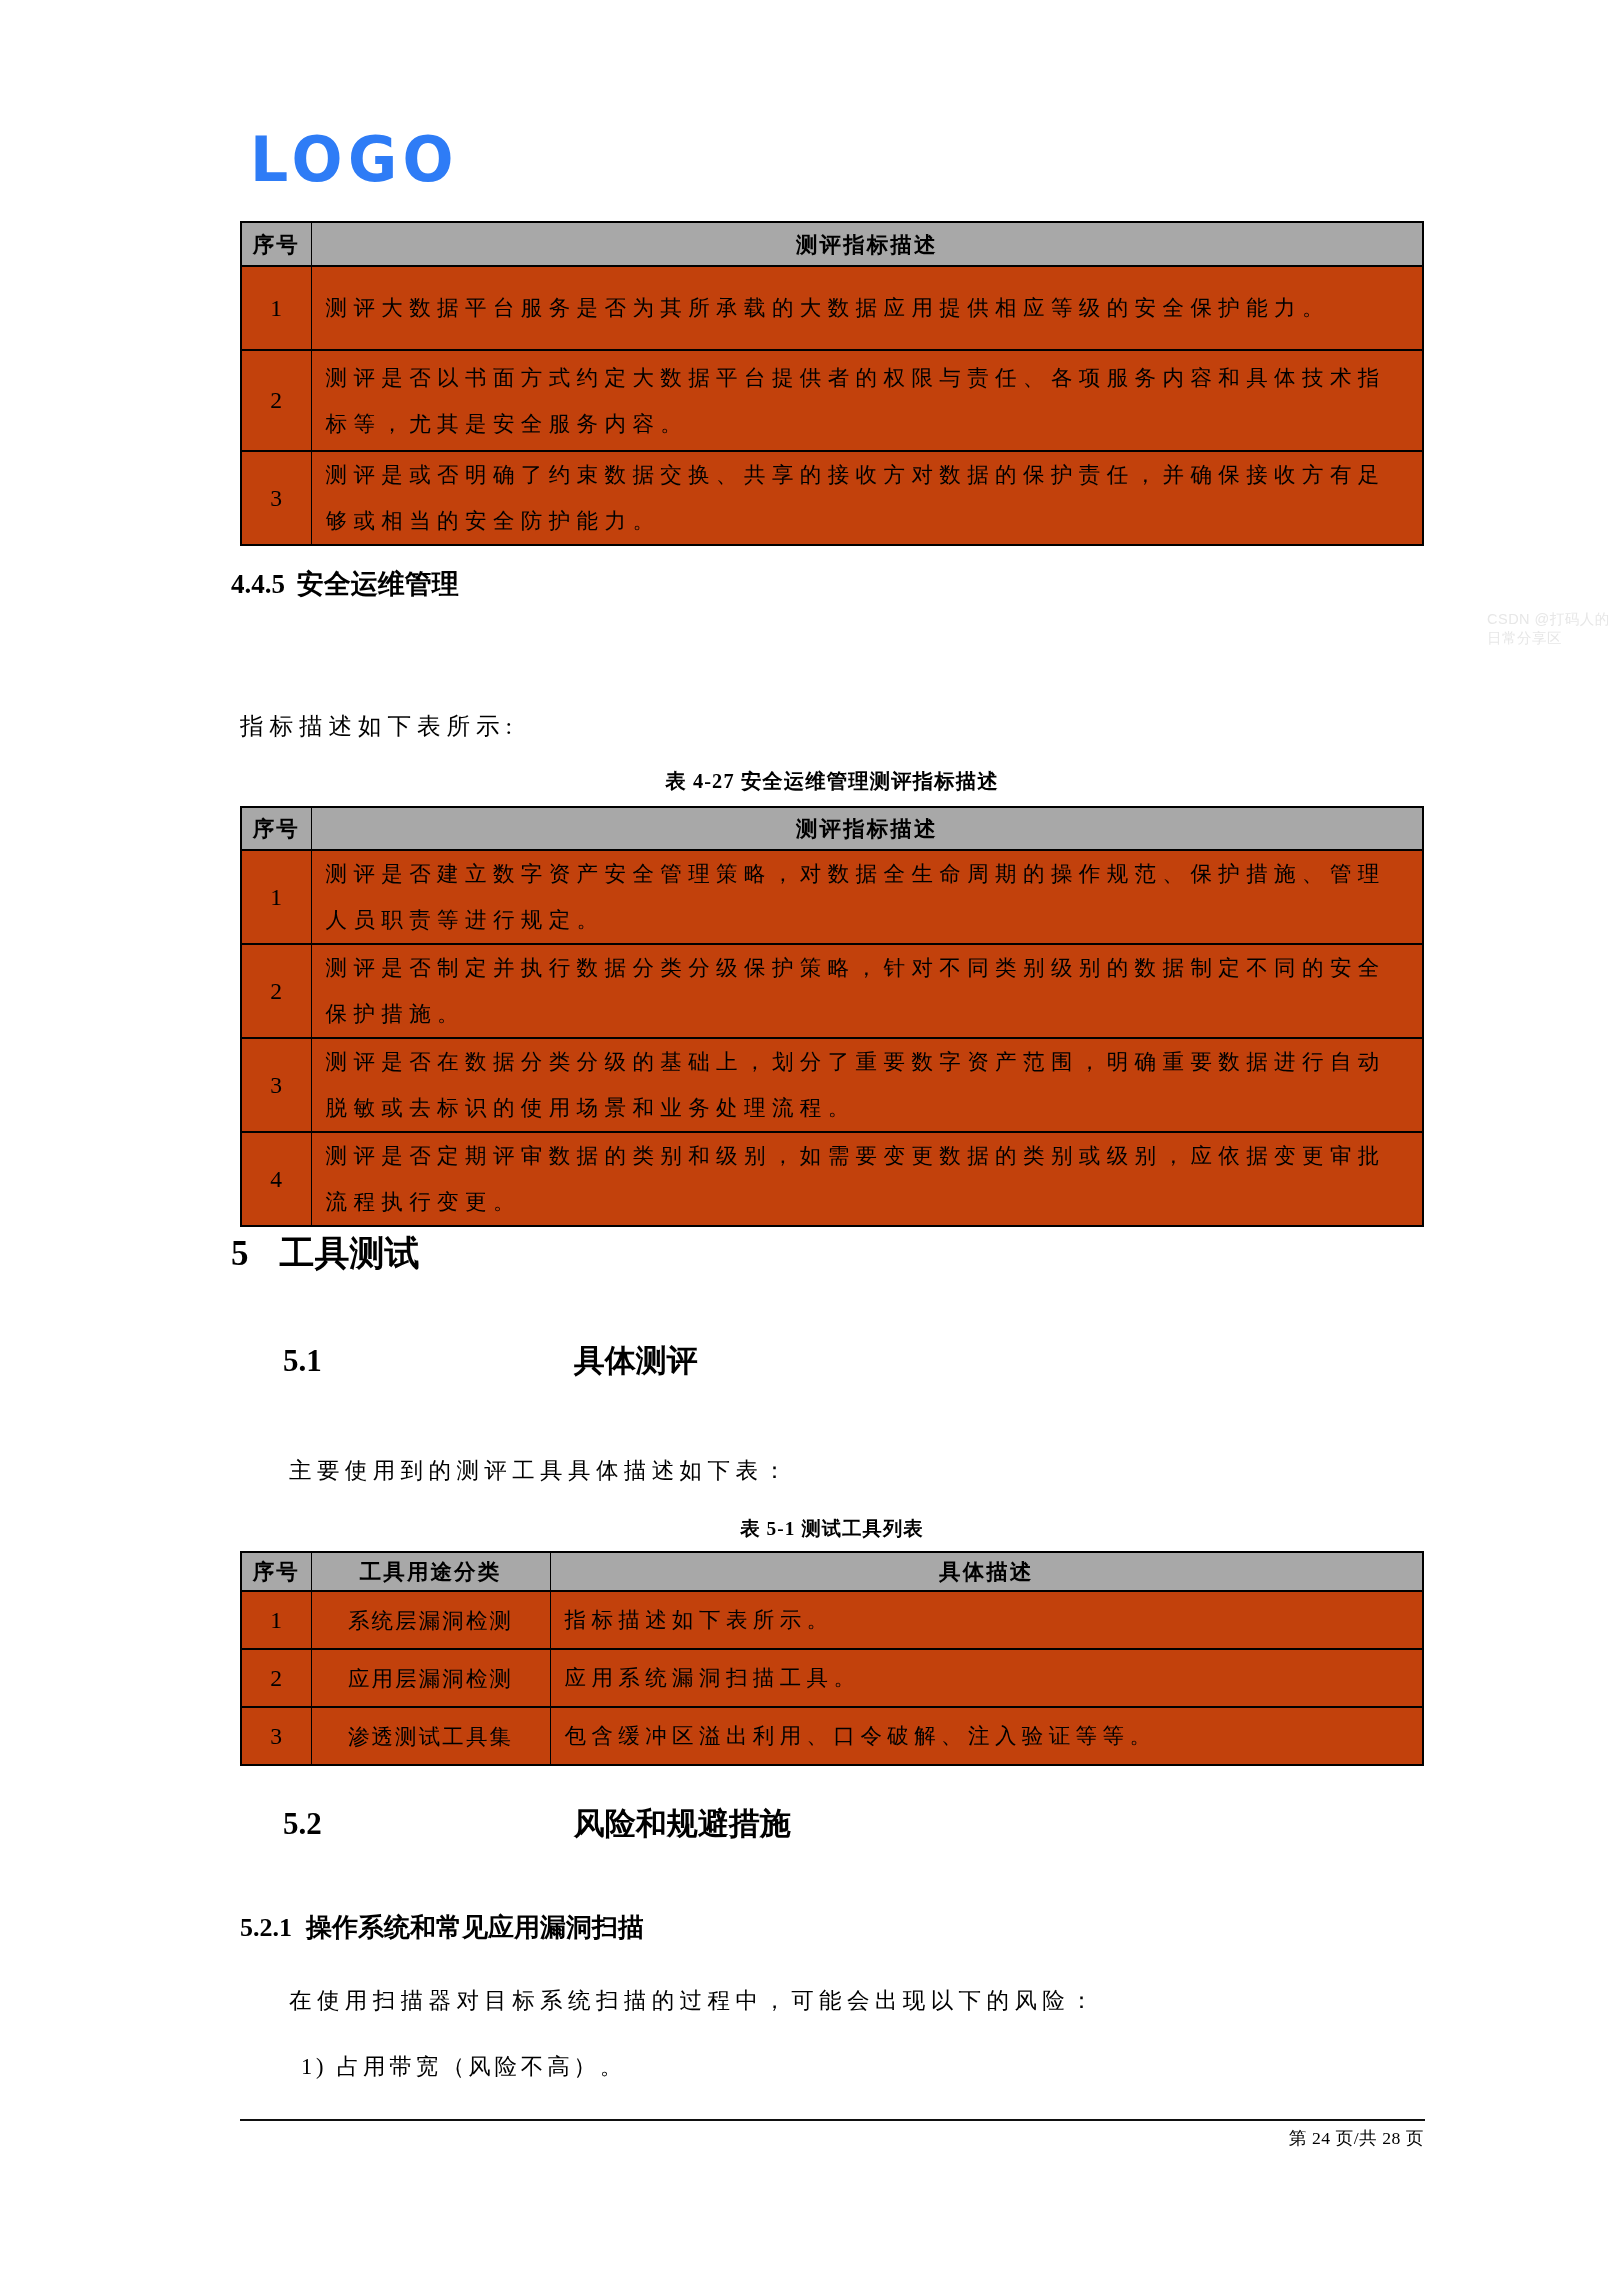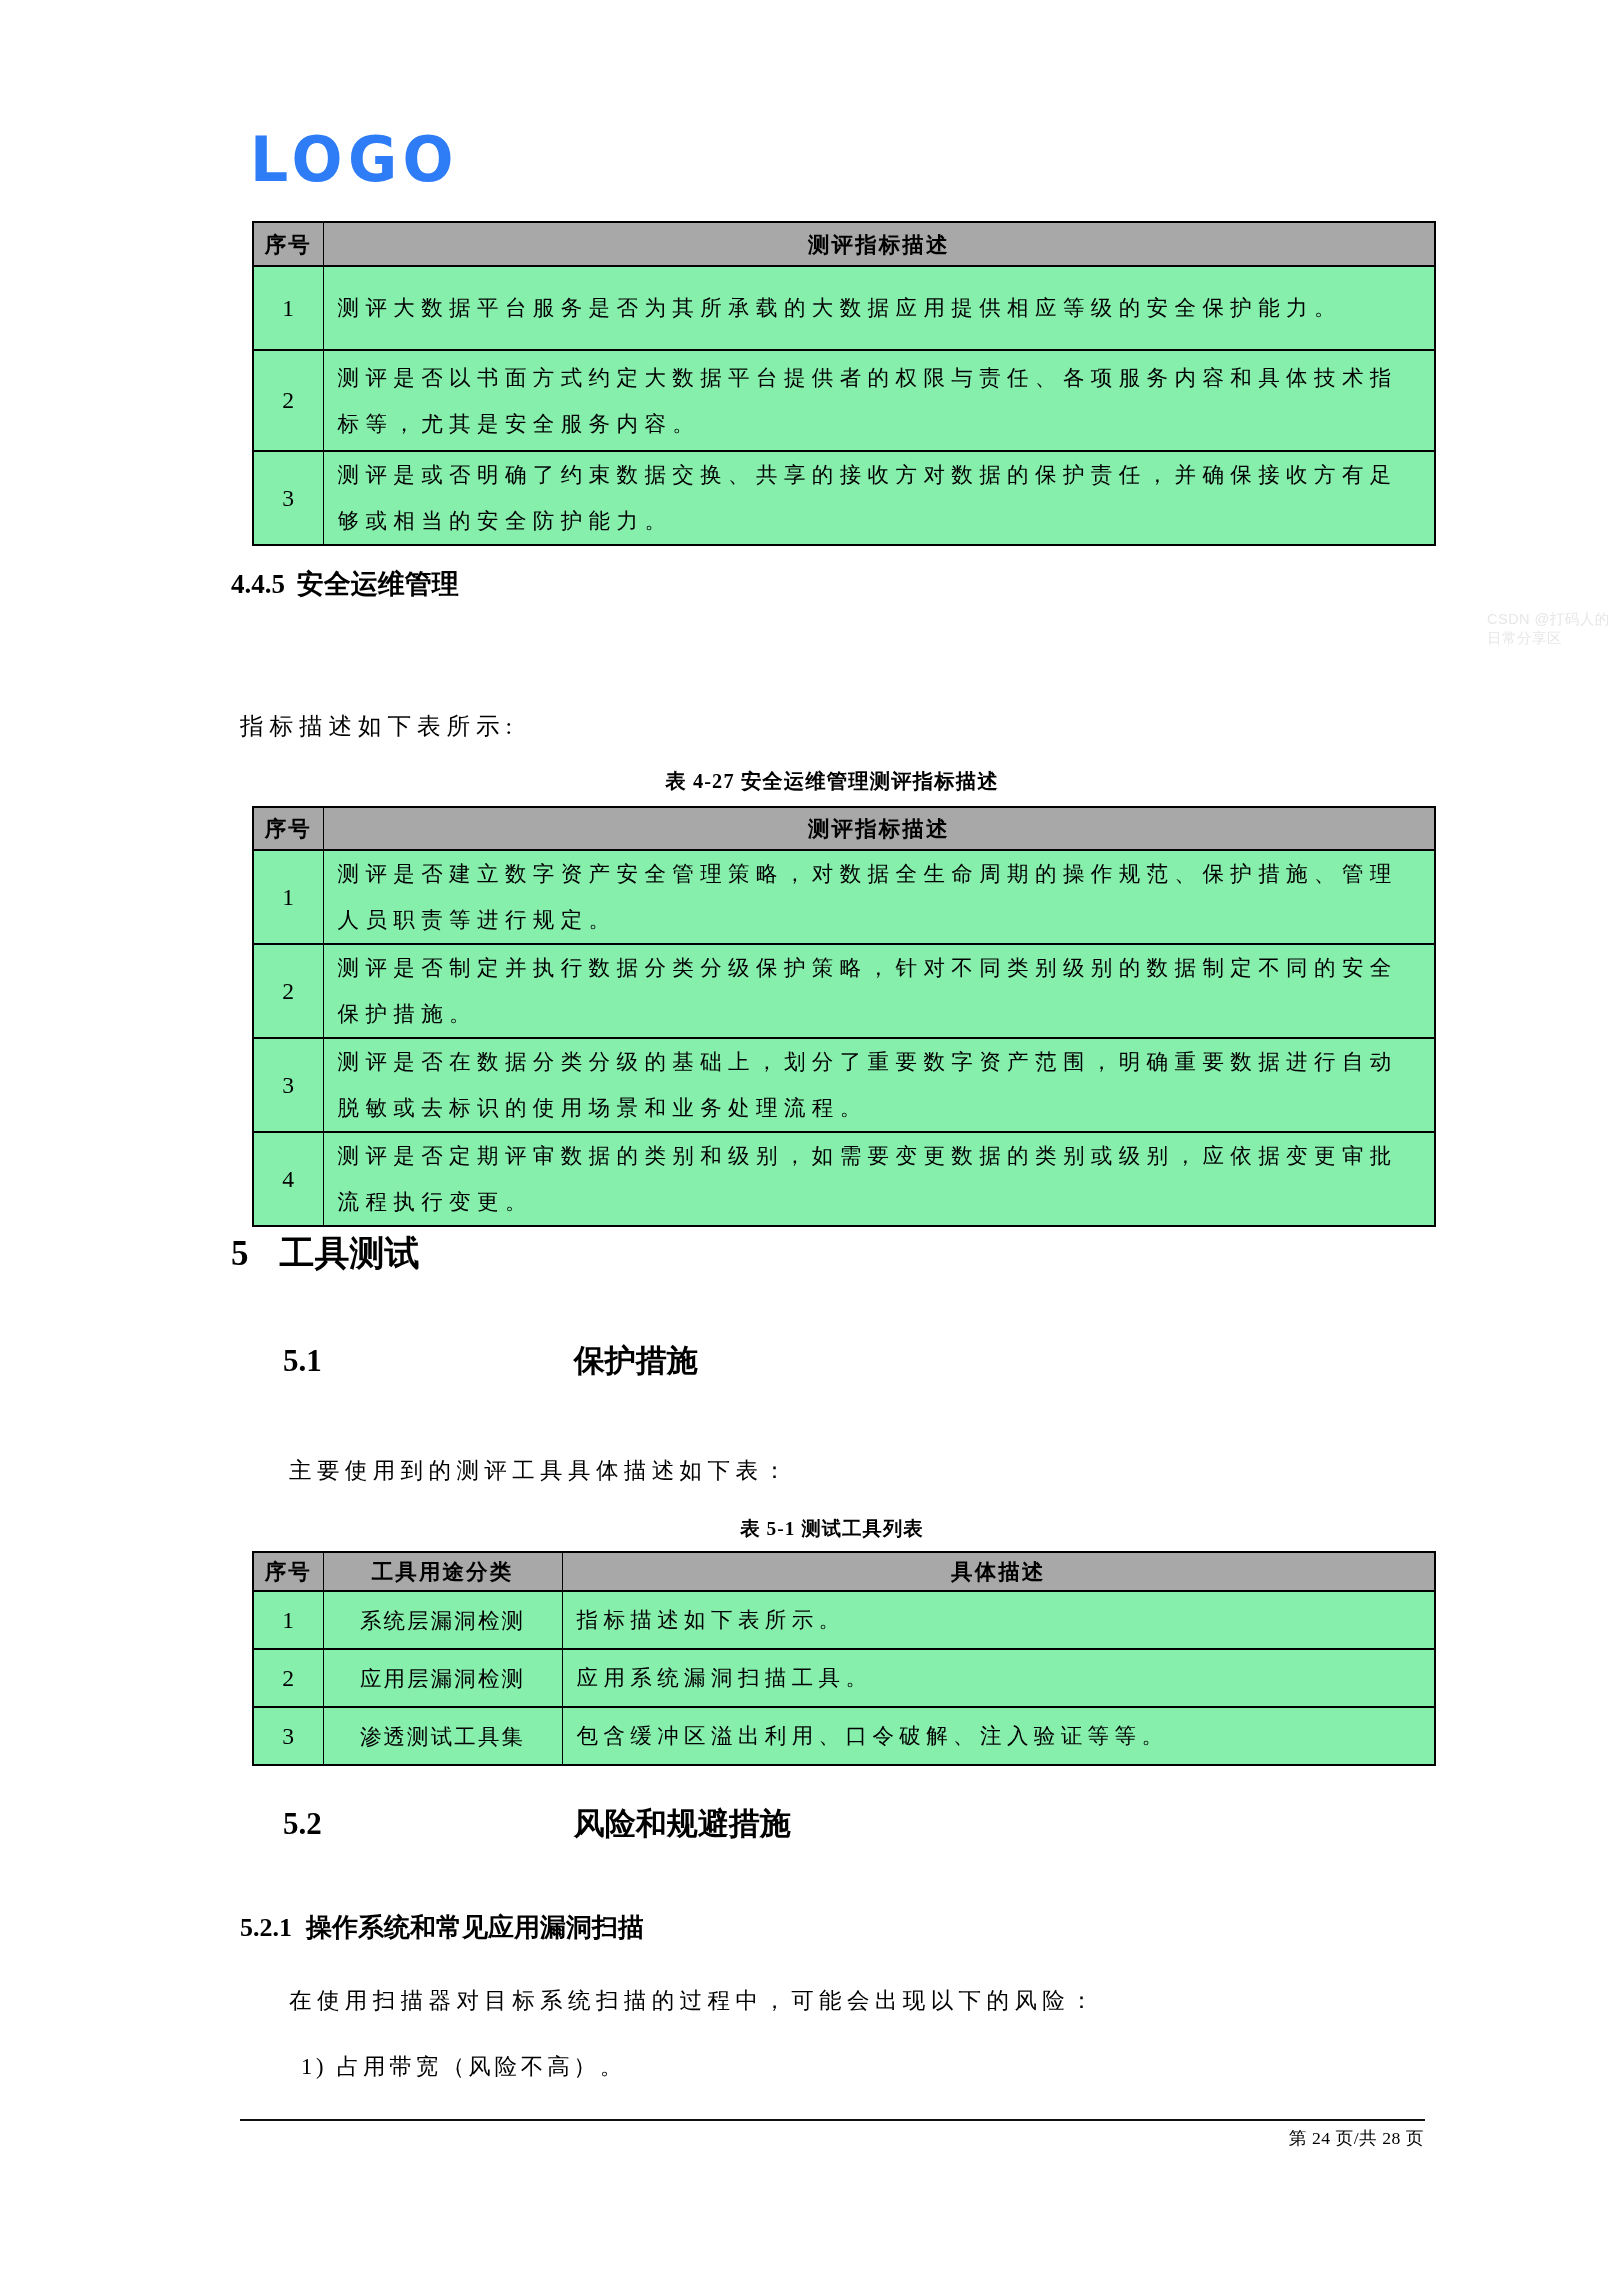--- a/index.html
+++ b/index.html
@@ -19,22 +19,21 @@
     font-family:"DejaVu Sans","Liberation Sans",sans-serif;
     font-weight:900;font-size:60px;line-height:64px;
     letter-spacing:5.4px;
     color:#2e7cf6;
     transform:scaleY(1.04);
   }
 
   table.doc-table{
     border-collapse:collapse;table-layout:fixed;
     border:2.7px solid #000;
-    background:#86efac;
-    margin-left:12px;
+    background:#c2410c;
   }
   table.doc-table th, table.doc-table td{
     border-left:1.1px solid #000;border-right:1.1px solid #000;
     border-top:2.7px solid #000;border-bottom:2.7px solid #000;
     vertical-align:middle;
     overflow:hidden;
   }
   table.doc-table th{
     background:#a8a8a8;
     font-weight:bold;font-size:21.5px;letter-spacing:2.1px;
@@ -154,21 +153,21 @@
       <td class="cell-desc">测评是否定期评审数据的类别和级别，如需要变更数据的类别或级别，应依据变更审批流程执行变更。</td>
     </tr>
   </tbody>
     </table>
 
   <div class="abs h5">
     <span class="hnum">5</span><span class="htitle">工具测试</span>
   </div>
 
   <div class="abs h51">
-    <span class="hnum">5.1</span><span class="htitle">保护措施</span>
+    <span class="hnum">5.1</span><span class="htitle">具体测评</span>
   </div>
 
   <div class="abs body-par" style="left:240px;top:1455px;text-indent:49px;">主要使用到的测评工具具体描述如下表：</div>
 
   <div class="abs caption" style="left:240px;top:1515px;font-size:19.3px;">表 5-1 测试工具列表</div>
 
   <table class="doc-table abs" style="left:240px;top:1551px;width:1184px;">
     <colgroup>
         <col style="width:70px">
         <col style="width:239px">

